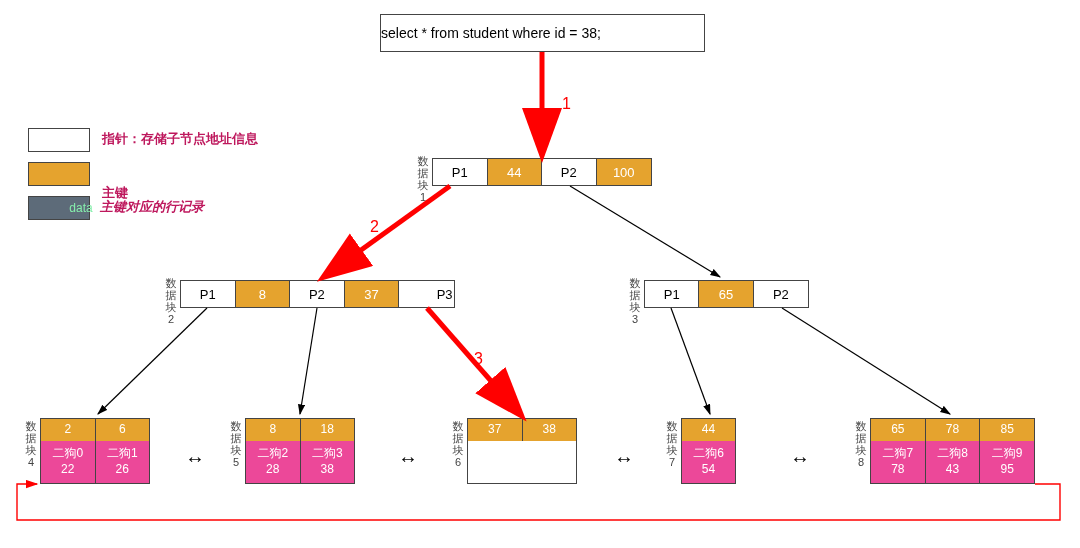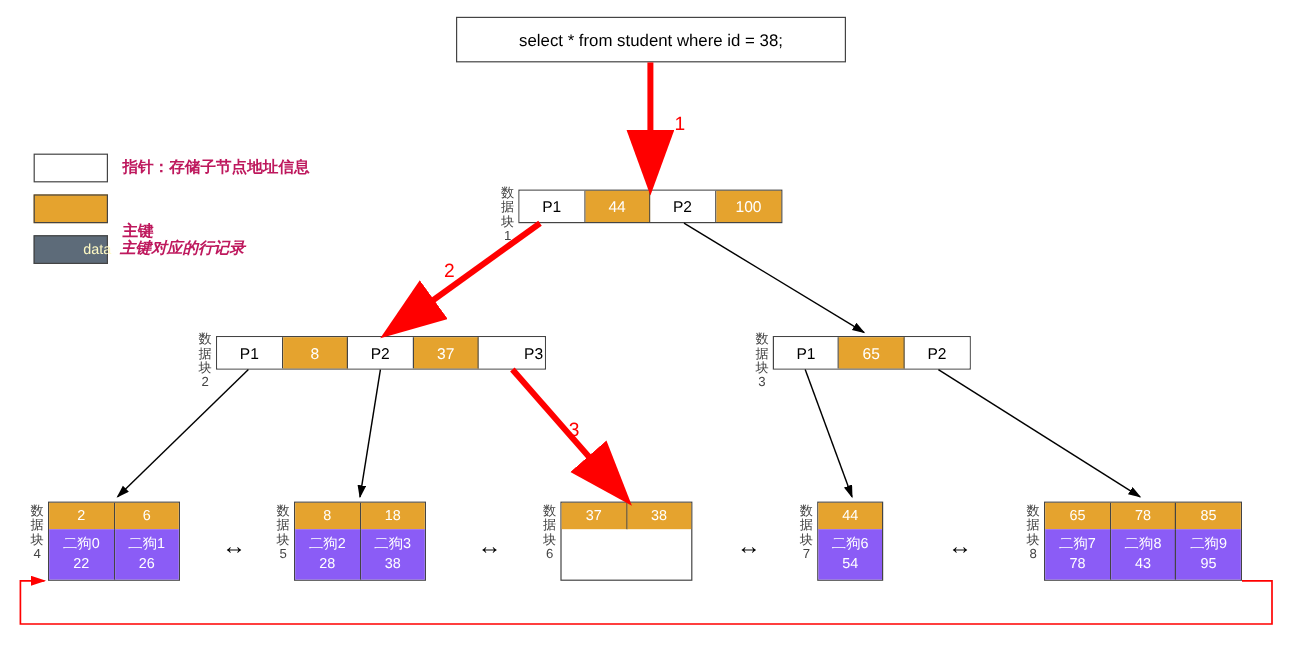--- a/index.html
+++ b/index.html
@@ -11,21 +11,21 @@
     font-family: "Microsoft YaHei", Arial, sans-serif;
     position: relative;
     overflow: hidden;
   }
   .box {
     position: absolute;
     border: 1px solid #444;
     box-sizing: border-box;
     display: flex;
     align-items: center;
-    justify-content: center;
+    justify-content: flex-start;
     font-size: 13px;
   }
   .cell {
     display: flex;
     align-items: center;
     justify-content: center;
     border-right: 1px solid #444;
     box-sizing: border-box;
     height: 100%;
     font-size: 13px;
@@ -89,21 +89,21 @@
     align-items: center;
     justify-content: center;
     border-right: 1px solid #444;
     box-sizing: border-box;
     font-size: 12px;
     color: #fff;
     line-height: 1.3;
   }
   .leaf-cell:last-child { border-right: none; }
   .leaf-key { background: #e5a32e; height: 22px; }
-  .leaf-data { background: #8b5cf6; }
+  .leaf-data { background: #ec4899; }
   svg.arrows {
     position: absolute;
     top: 0; left: 0;
     width: 1080px; height: 548px;
     pointer-events: none;
   }
   .bidir {
     position: absolute;
     font-size: 20px;
     color: #000;
@@ -115,21 +115,21 @@
 <div class="box" style="left:380px; top:14px; width:325px; height:38px; font-size:14px;">
   <span>select * from student where id = 38;</span>
 </div>
 
 <div class="leg-swatch ptr" style="left:28px; top:128px;"></div>
 <div class="leg-text" style="left:102px; top:130px;">指针：存储子节点地址信息</div>
 
 <div class="leg-swatch key" style="left:28px; top:162px;"></div>
 <div class="leg-text" style="left:102px; top:164px;margin-top:20px;">主键</div>
 
-<div class="leg-swatch hdr" style="left:28px; top:196px; color:#fef9c3;padding-left:44px;">
+<div class="leg-swatch hdr" style="left:28px; top:196px; color:#86efac;padding-left:44px;">
   <span>data</span>
 </div>
 <div class="leg-text" style="left:100px; top:198px;font-style:italic;">主键对应的行记录</div>
 
 <div class="vlabel" style="left:416px; top:155px;">数<br>据<br>块<br>1</div>
 <div class="node" style="left:432px; top:158px; width:220px; height:28px;">
   <div class="cell ptr" style="width:55px;">P1</div>
   <div class="cell key" style="width:55px;">44</div>
   <div class="cell ptr" style="width:55px;">P2</div>
   <div class="cell key" style="width:55px;">100</div>

